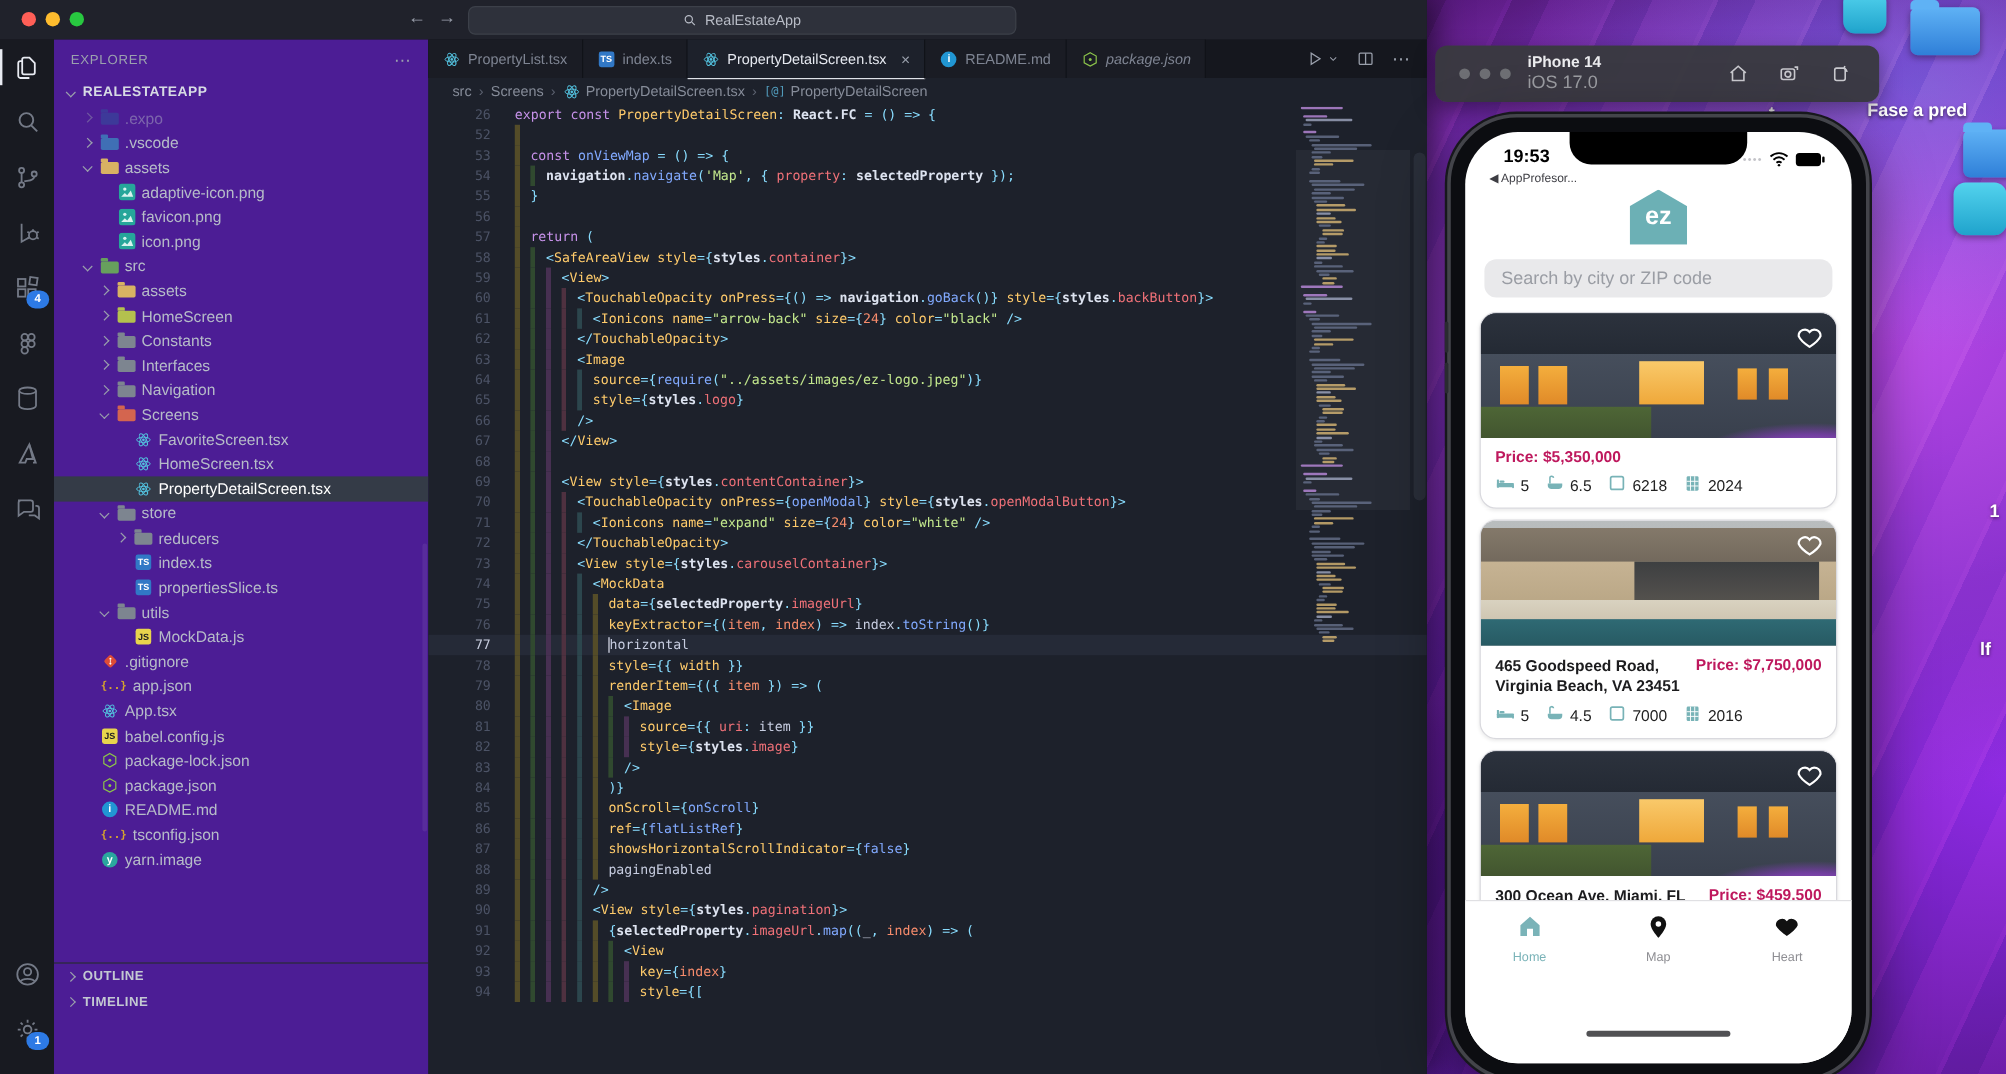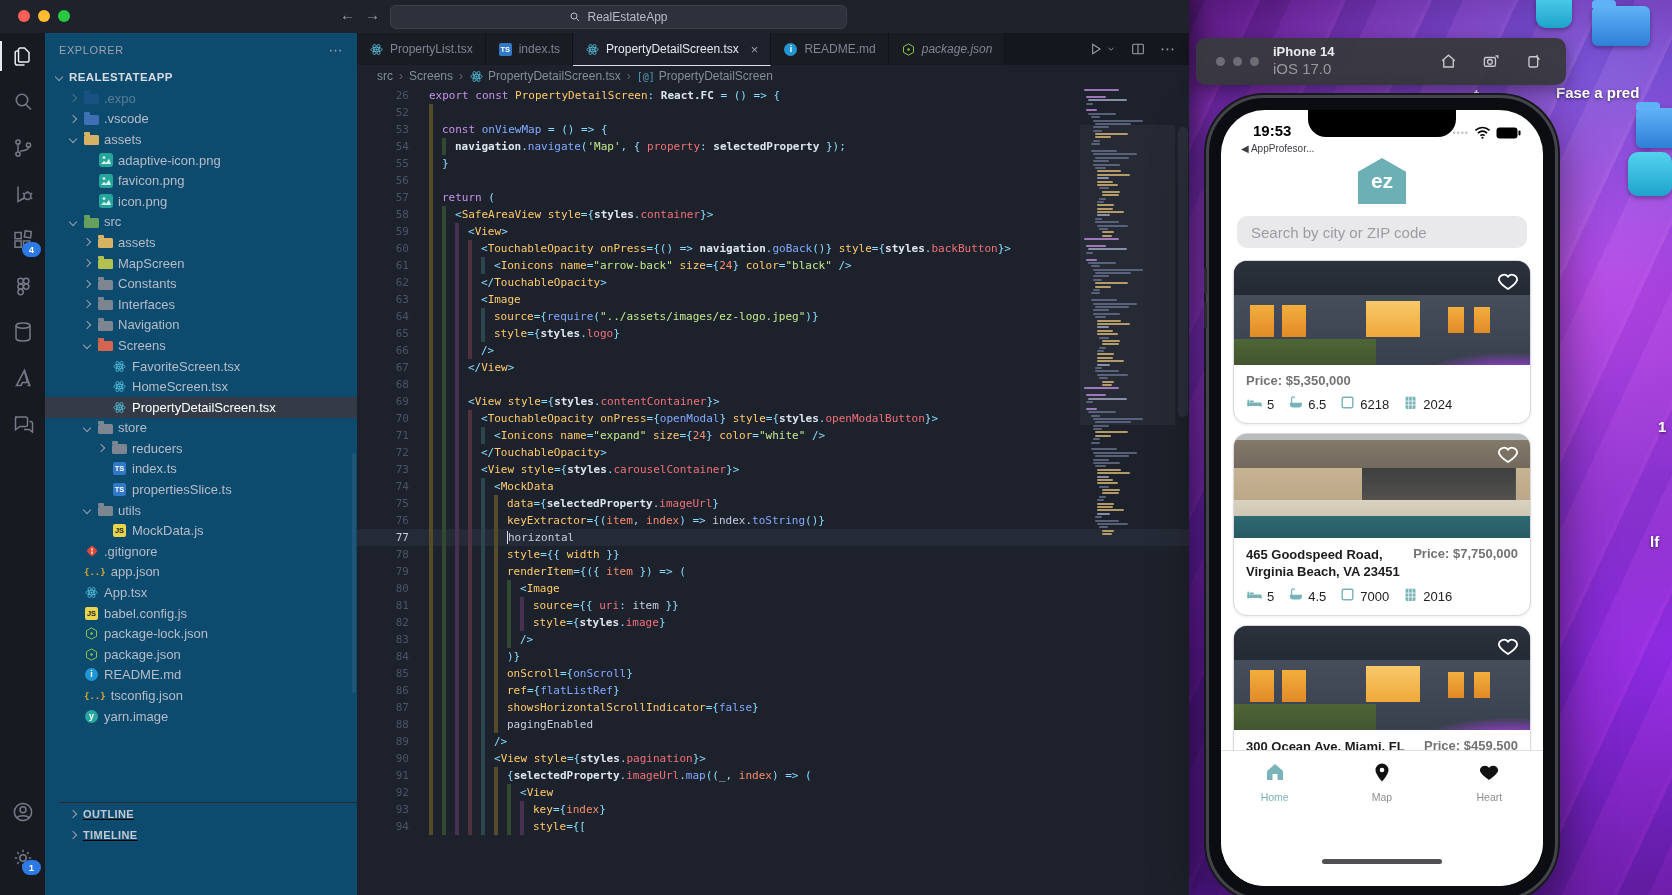--- a/index.html
+++ b/index.html
@@ -38,42 +38,42 @@
 
   .activitybar{position:absolute;left:0;top:33px;width:45px;bottom:0;background:#181a21;}
   .act-item{width:45px;height:46px;display:flex;align-items:center;justify-content:center;color:#747a87;position:relative;}
   .act-item.active{color:#e8ebf2;}
   .act-item.active::before{content:"";position:absolute;left:0;top:8px;bottom:8px;width:2px;background:#e8ebf2;}
   .act-item svg{width:24px;height:24px;}
   .act-badge{position:absolute;right:4px;bottom:6px;min-width:15px;height:15px;border-radius:8px;background:#2d7ae5;
     color:#fff;font-size:9.5px;display:flex;align-items:center;justify-content:center;padding:0 2px;font-weight:bold;}
   #act-bottom{position:absolute;bottom:14px;left:0;width:45px;}
 
-  .sidebar{position:absolute;left:45px;top:33px;width:312px;bottom:0;background:#0c4a6e;}
+  .sidebar{position:absolute;left:45px;top:33px;width:312px;bottom:0;background:#4c1d95;}
   .sb-header{height:33px;display:flex;align-items:center;padding:0 14px;color:#9ba1ae;font-size:11px;letter-spacing:.6px;}
   .sb-header .more{margin-left:auto;color:#9ba1ae;font-size:14px;}
   .tree-root{height:22px;display:flex;align-items:center;gap:4px;padding-left:8px;color:#d7dbe4;
     font-size:11.5px;font-weight:bold;letter-spacing:.4px;}
   .trow{height:20.6px;display:flex;align-items:center;gap:5px;font-size:13px;color:#b6bcc8;white-space:nowrap;}
   .trow.sel{background:#343b47;color:#fff;}
   .trow.dim{opacity:.45;}
   .chev{width:12px;height:12px;position:relative;flex:0 0 12px;}
   .chev.right::before,.chev.down::before{content:"";position:absolute;left:3px;top:3px;width:5px;height:5px;
     border-right:1.4px solid #9aa0ac;border-bottom:1.4px solid #9aa0ac;}
   .chev.right::before{transform:rotate(-45deg);}
   .chev.down::before{transform:rotate(45deg);}
   .fold{width:15px;height:10px;border-radius:1.5px;background:var(--fc,#7d8590);position:relative;flex:0 0 15px;margin-top:2px;}
   .fold::before{content:"";position:absolute;top:-3px;left:0;width:6px;height:3px;border-radius:1px 1px 0 0;background:inherit;}
   .fi{flex:0 0 15px;display:flex;align-items:center;justify-content:center;}
   .fi-badge{display:inline-block;width:13px;height:13px;border-radius:2px;font-size:7.5px;font-weight:bold;
     text-align:center;line-height:13px;font-family:"Liberation Sans",sans-serif;}
   .fi-round{display:inline-block;width:13px;height:13px;border-radius:50%;font-size:9px;font-weight:bold;
     text-align:center;line-height:13px;}
   .fi-json{color:#d8a72c;font-family:"DejaVu Sans Mono",monospace;font-size:9px;font-weight:bold;}
-  .sb-panels{position:absolute;top:769px;left:14px;right:0;border-top:1px solid #282b34;text-decoration:underline;}
+  .sb-panels{position:absolute;top:769px;left:0;right:0;border-top:1px solid #282b34;}
   .sb-panel{height:21px;display:flex;align-items:center;gap:4px;padding-left:8px;color:#c3c8d2;
     font-size:11px;font-weight:bold;letter-spacing:.4px;}
   .sb-scroll{position:absolute;right:1px;top:420px;width:4px;height:240px;background:rgba(255,255,255,.07);border-radius:2px;}
 
   .editor{position:absolute;left:357px;top:33px;right:0;bottom:0;background:#1d212b;}
   .tabbar{position:absolute;left:0;top:0;right:0;height:32px;background:#15171e;display:flex;}
   .tab{display:flex;align-items:center;gap:6px;padding:0 12px;font-size:12px;color:#7e8492;background:#1a1c24;
     border-right:1px solid #101218;height:32px;}
   .tab.active{background:#1d212b;color:#e6e9f0;border-bottom:1px solid #dfe2e8;}
   .tab.preview{font-style:italic;}
@@ -152,21 +152,21 @@
       linear-gradient(180deg,#3d3f41,#55524e),
       linear-gradient(180deg,#c6b393,#b5a281),
       linear-gradient(180deg,#84796a,#6f665a),
       linear-gradient(180deg,#b9bdbe,#a7abac);
     background-size:100% 22px,100% 16px,52% 34px,100% 48px,100% 34px,100% 100%;
     background-position:left bottom,0 66px,128px 34px,0 34px,0 6px,0 0;}
   .ph-heart{position:absolute;top:8px;right:10px;width:24px;height:24px;}
   .pinfo{padding:8px 12px 9px;}
   .prow{display:flex;justify-content:space-between;gap:8px;}
   .paddr{font-size:13px;color:#1c1c1e;font-weight:bold;line-height:17px;max-width:165px;}
-  .pprice{font-size:13px;color:#737373;font-weight:bold;white-space:nowrap;}
+  .pprice{font-size:13px;color:#be185d;font-weight:bold;white-space:nowrap;}
   .pfeat{display:flex;gap:13px;margin-top:6px;align-items:center;}
   .feat{display:flex;align-items:center;gap:4px;font-size:13px;color:#222;}
   .feat svg{width:17px;height:17px;}
   .ptabbar{position:absolute;left:0;right:0;top:640px;height:136px;background:#fff;border-top:1px solid #e0e0e3;
     display:flex;justify-content:space-around;padding-top:9px;z-index:2;}
   .ptab{display:flex;flex-direction:column;align-items:center;gap:3px;width:70px;}
   .ptab svg{width:24px;height:24px;}
   .ptab .lbl{font-size:10.5px;color:#8e8e93;}
   .ptab.active .lbl{color:#7ab3b8;}
   .home-ind{position:absolute;left:50%;transform:translateX(-50%);bottom:22px;width:120px;height:5px;border-radius:3px;
@@ -366,21 +366,21 @@
           <span class="fi">
             <span class="fold" style="background: rgb(216, 178, 99);"></span>
           </span>
           <span>assets</span>
         </div>
         <div class="trow" style="padding-left: 36px;">
           <span class="chev right"></span>
           <span class="fi">
             <span class="fold" style="background: rgb(180, 193, 78);"></span>
           </span>
-          <span>MapScreen</span>
+          <span>HomeScreen</span>
         </div>
         <div class="trow" style="padding-left: 36px;">
           <span class="chev right"></span>
           <span class="fi">
             <span class="fold" style="background: rgb(125, 133, 144);"></span>
           </span>
           <span>Constants</span>
         </div>
         <div class="trow" style="padding-left: 36px;">
           <span class="chev right"></span>

